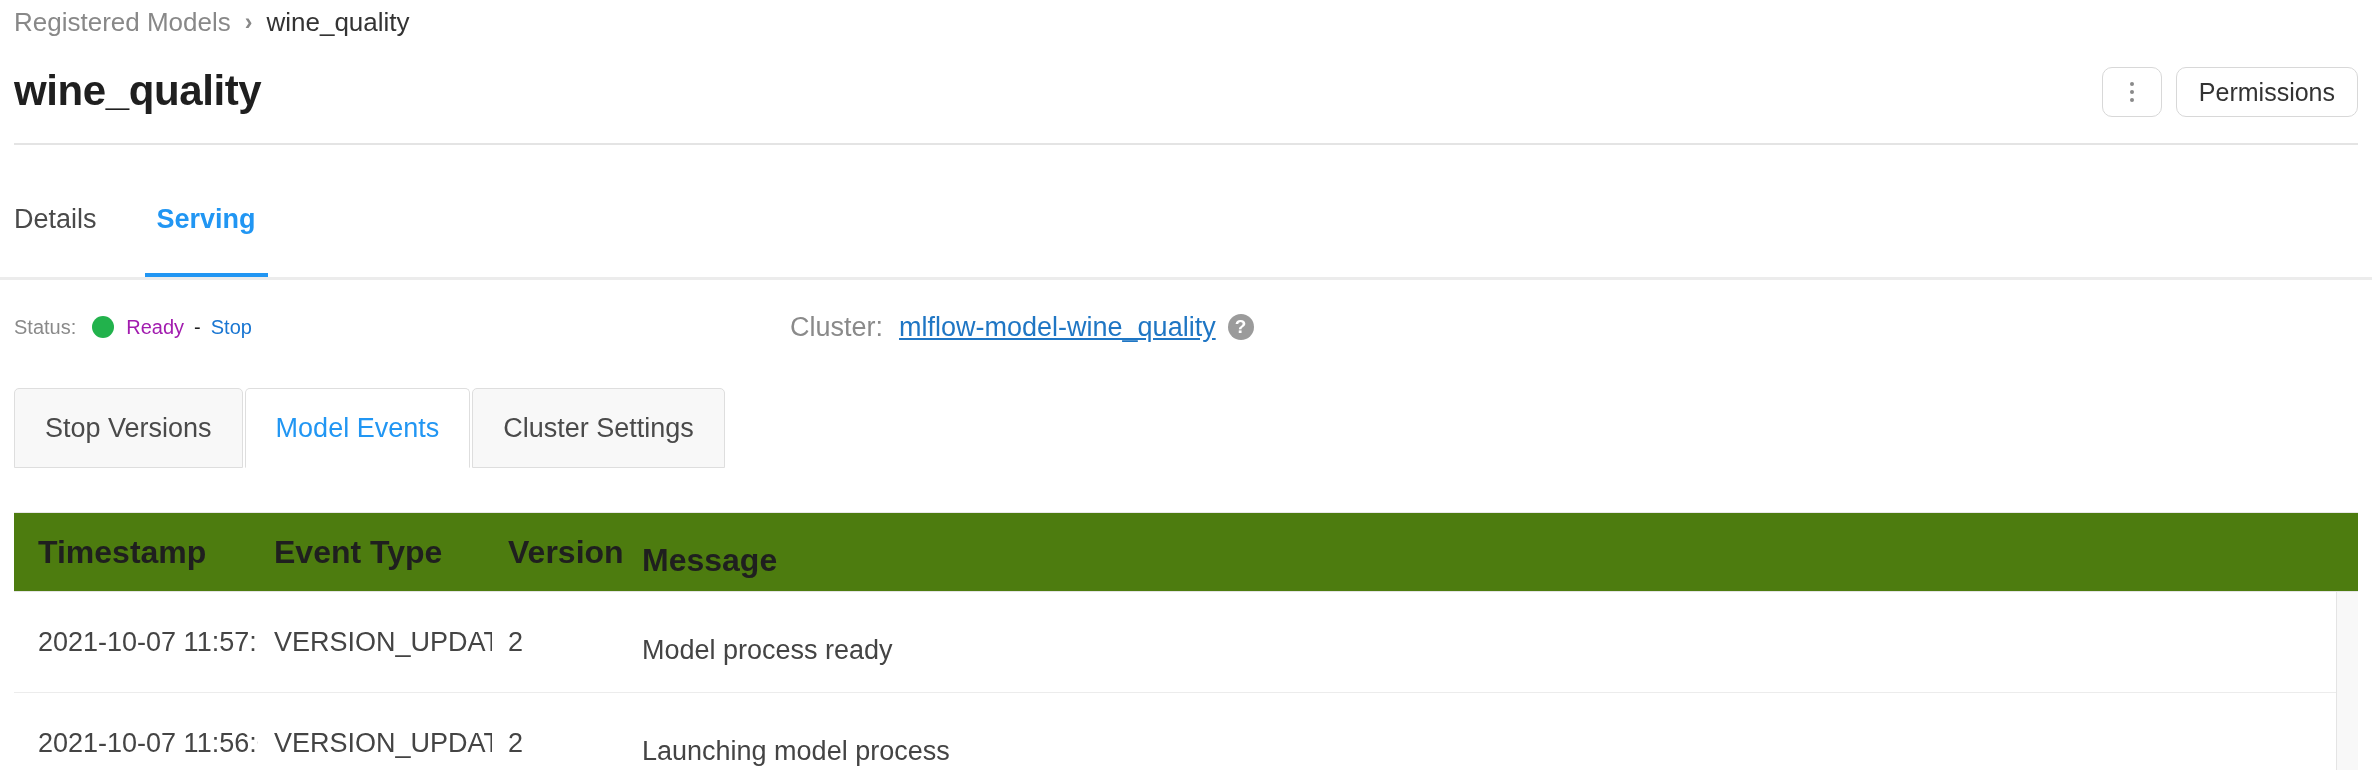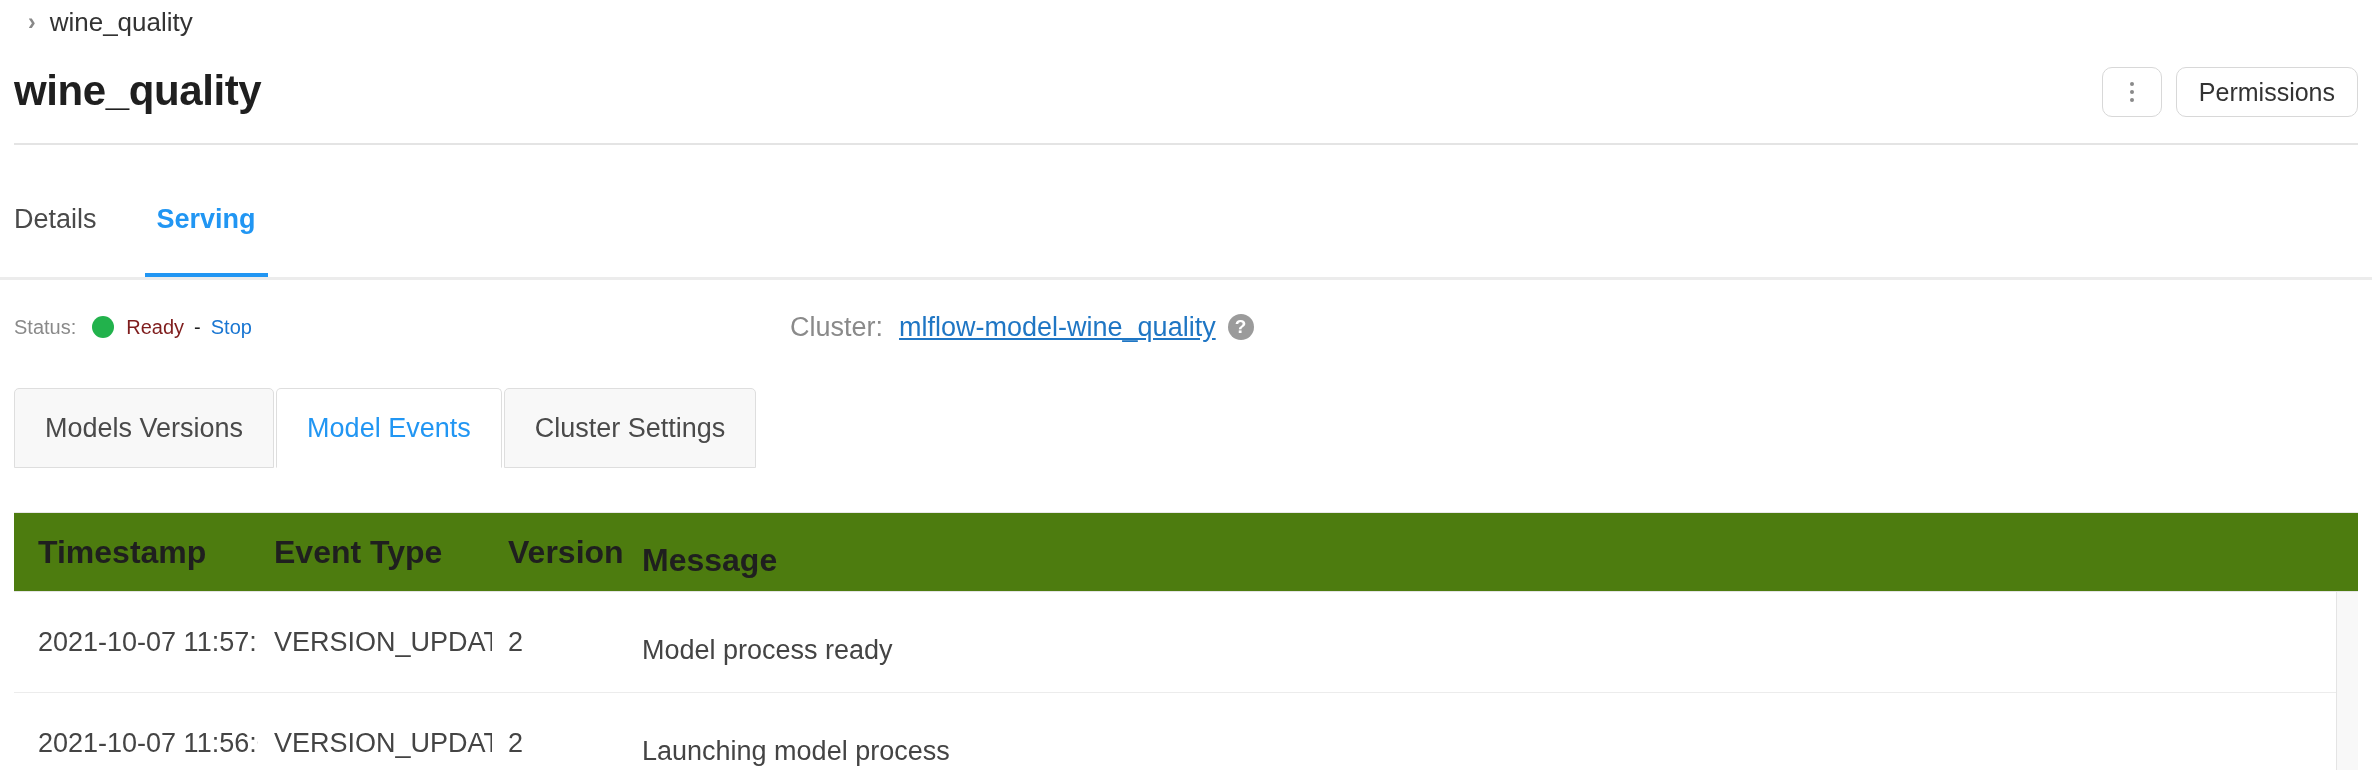--- a/index.html
+++ b/index.html
@@ -163,21 +163,21 @@
   }
   .status-dot {
     width: 22px;
     height: 22px;
     border-radius: 50%;
     background: #22b24c;
     display: inline-block;
     margin: 0 12px 0 16px;
   }
   .status-value {
-    color: #7f1d1d;
+    color: #a21caf;
   }
   .status-dash {
     color: #1f1f1f;
     margin: 0 10px;
   }
   .link-action {
     color: #1976d2;
     cursor: pointer;
   }
 
@@ -301,20 +301,21 @@
     height: 100%;
     background: #f8f8f8;
     border-left: 1px solid #e4e4e4;
     cursor: pointer;
   }
 </style>
 </head>
 <body>
 
 <div class="breadcrumb">
+  <span class="crumb-root">Registered Models</span>
   <span class="crumb-sep">›</span>
   <span class="crumb-current">wine_quality</span>
 </div>
 
 <div class="page-title">wine_quality</div>
 
 <div class="header-actions">
   <div class="btn btn-kebab">
     <span class="kebab-dots">
         <i></i>
@@ -341,21 +342,21 @@
   <span class="link-action">Stop</span>
 </div>
 
 <div class="cluster-row">
   <span class="cluster-label">Cluster:</span>
   <span class="cluster-link">mlflow-model-wine_quality</span>
   <span class="help-icon">?</span>
 </div>
 
 <div class="subtabs">
-  <div class="subtab">Models Versions</div>
+  <div class="subtab">Stop Versions</div>
   <div class="subtab active">Model Events</div>
   <div class="subtab">Cluster Settings</div>
 </div>
 
 <div class="events-table">
   <div class="tbl-head">
     <div class="cell col-timestamp">Timestamp</div>
     <div class="cell col-eventtype">Event Type</div>
     <div class="cell col-version">Version</div>
     <div class="cell col-message">Message</div>

